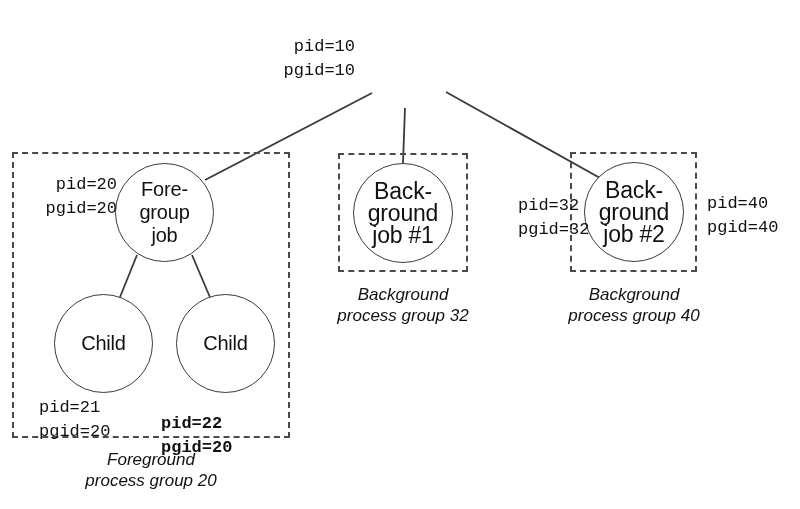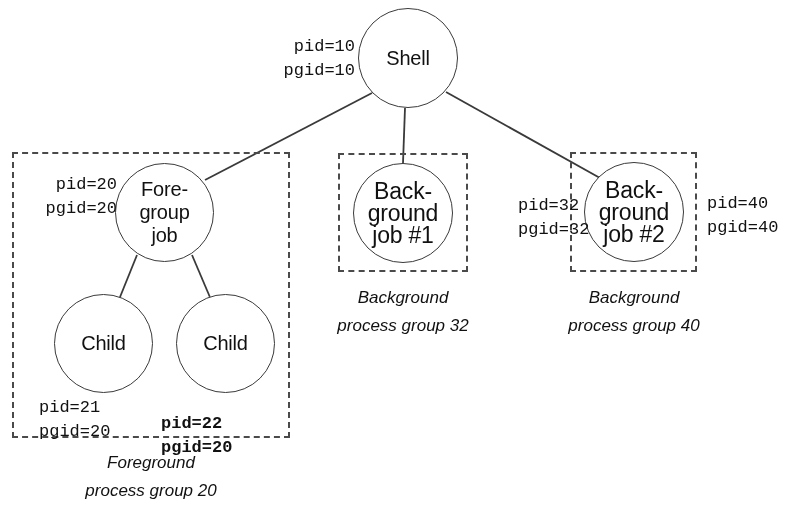--- a/index.html
+++ b/index.html
@@ -67,21 +67,21 @@
     text-align: left;
   }
   .pid-label.center-align {
     text-align: left;
   }
   .caption {
     position: absolute;
     font-family: "Liberation Sans", sans-serif;
     font-style: italic;
     font-size: 17px;
-    line-height: 28px;
+    line-height: 21px;
     color: #111111;
     text-align: center;
     white-space: pre-line;
   }
 </style>
 </head>
 <body>
 
 <div id="diagram-root">
 
@@ -90,23 +90,20 @@
     <line x1="405" y1="108" x2="403" y2="163" stroke="#3a3a3a" stroke-width="1.8"></line>
     <line x1="446" y1="92" x2="600" y2="178" stroke="#3a3a3a" stroke-width="1.8"></line>
     <line x1="137" y1="255" x2="118" y2="302" stroke="#3a3a3a" stroke-width="1.8"></line>
     <line x1="192" y1="255" x2="212" y2="302" stroke="#3a3a3a" stroke-width="1.8"></line>
   </svg>
 
   <div class="group-box" style="left:12px; top:152px; width:278px; height:286px;"></div>
   <div class="group-box" style="left:338px; top:153px; width:130px; height:119px;"></div>
   <div class="group-box" style="left:570px; top:152px; width:127px; height:120px;"></div>
 
-  <div class="node" style="left:358px; top:8px; width:100px; height:100px;">
-    <span class="node-label">Shell</span>
-  </div>
 
   <div class="node" style="left:115px; top:163px; width:99px; height:99px;">
     <span class="node-label">Fore-
 group
 job</span>
   </div>
 
   <div class="node" style="left:54px; top:294px; width:99px; height:99px;">
     <span class="node-label">Child</span>
   </div>

